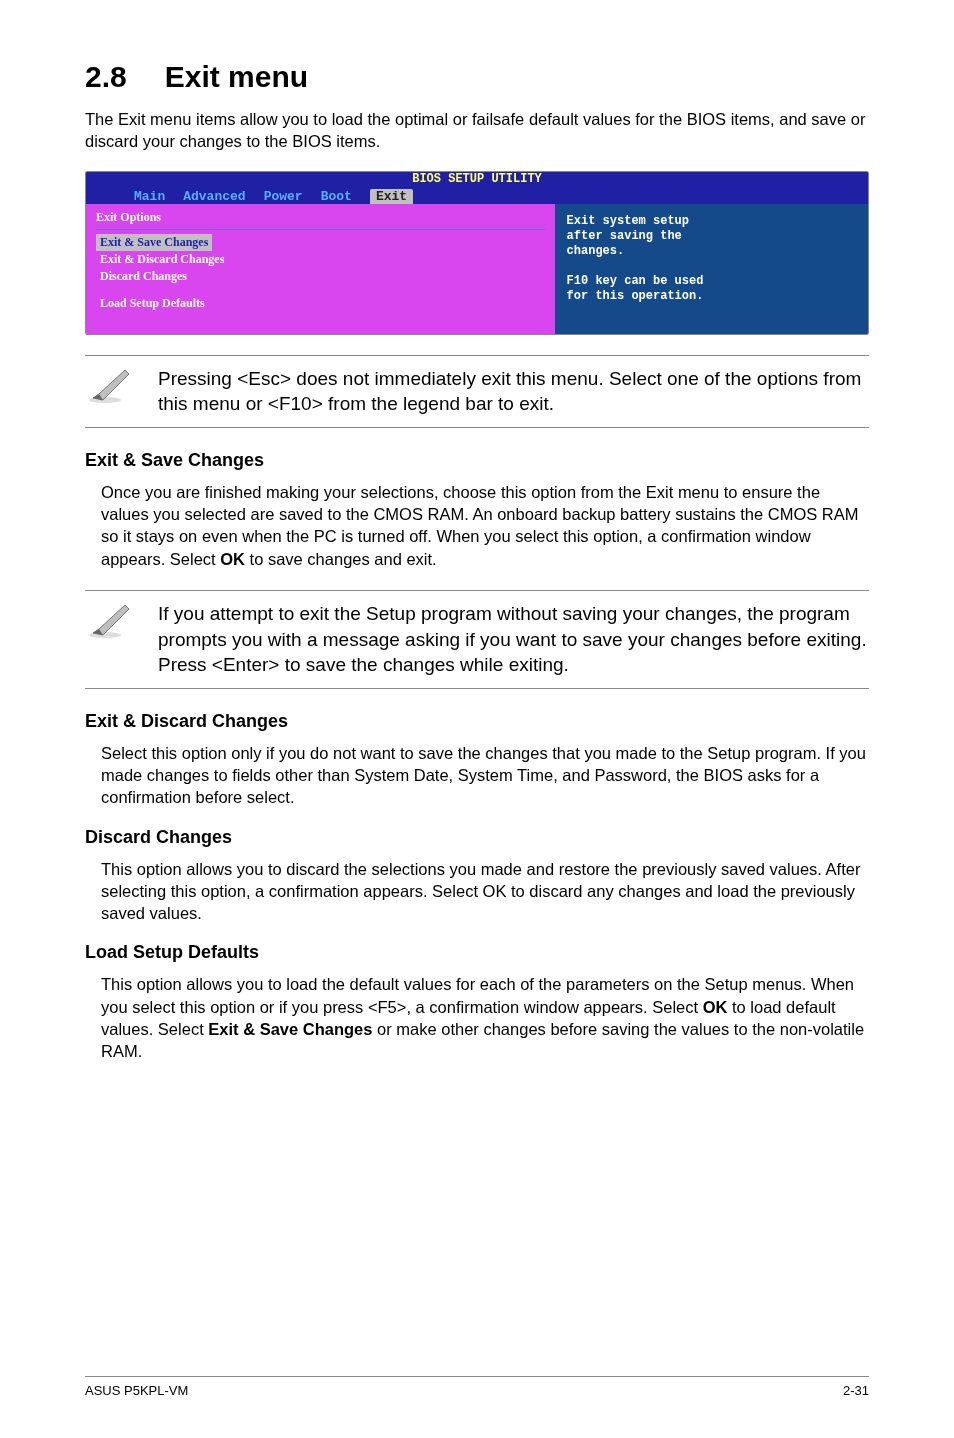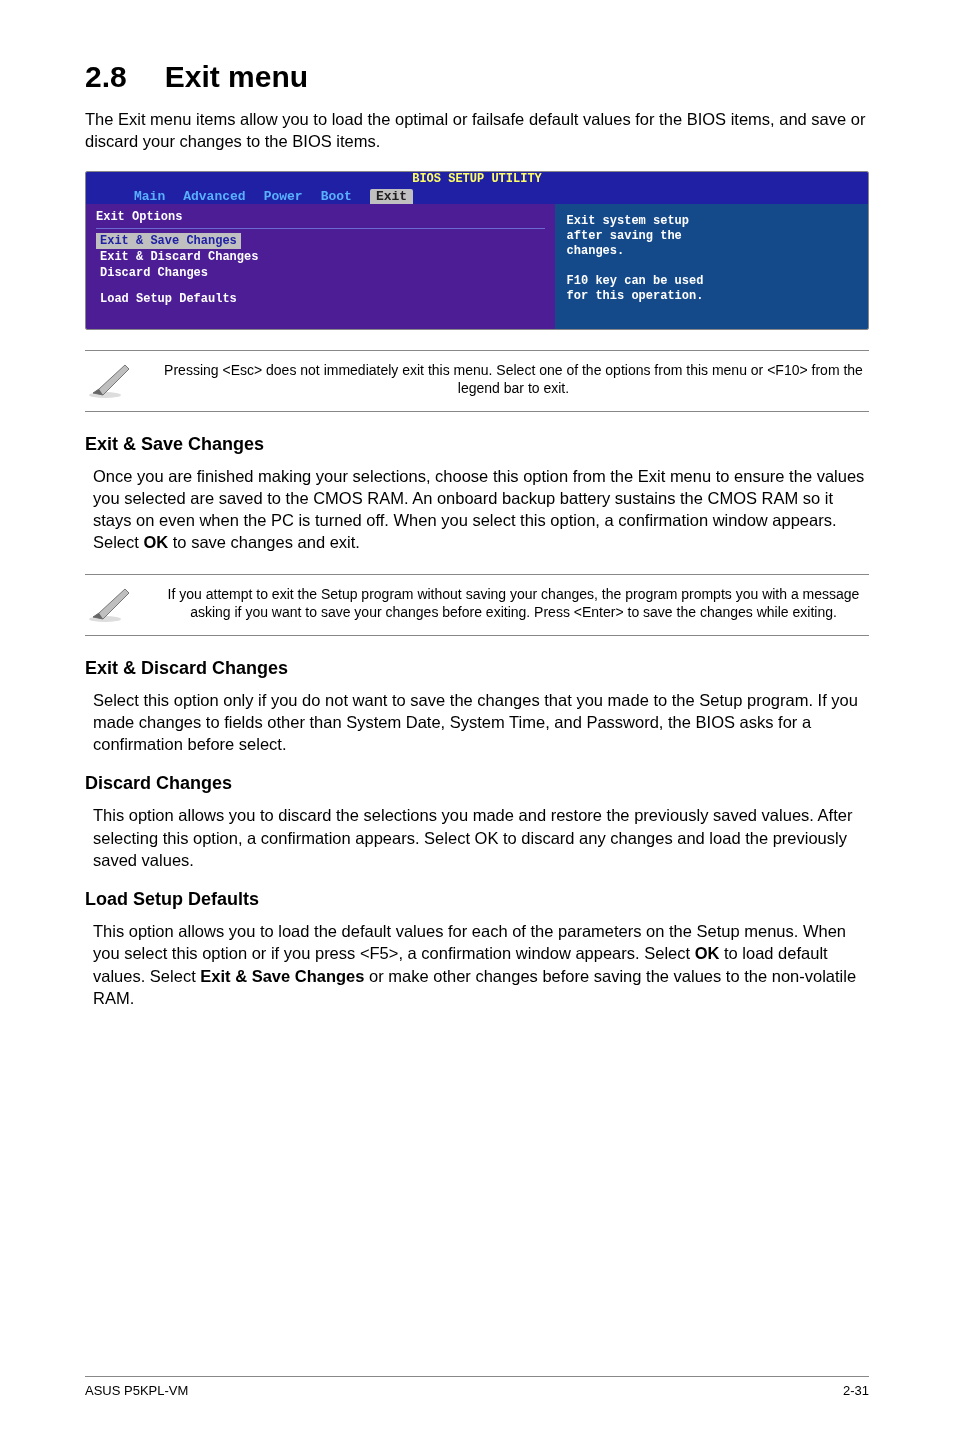--- a/index.html
+++ b/index.html
@@ -82,23 +82,24 @@
     border-radius: 2px 2px 0 0;
   }
   .bios-body {
     display: flex;
     font-family: "Courier New", monospace;
     font-size: 12px;
     font-weight: bold;
   }
   .bios-left {
     flex: 1.55;
-    background: #4c1d95;
+    background: #d946ef;
     color: #58b0ff;
     padding: 6px 10px 22px 10px;
+    font-family: Liberation Serif, serif;
   }
   .bios-left .group-label {
     color: #ffffff;
     margin-bottom: 4px;
   }
   .bios-left hr {
     border: none;
     border-top: 1px solid #6a6ad0;
     margin: 4px 0;
   }
@@ -131,33 +132,32 @@
   }
   .note-icon {
     width: 48px;
     height: 40px;
     flex-shrink: 0;
     display: flex;
     align-items: center;
     justify-content: center;
   }
   .note-text {
-    font-size: 14px;
+    font-size: 19px;
     line-height: 1.35;
-    text-align: center;
   }
   h2.sub {
     font-size: 18px;
     font-weight: bold;
     margin: 18px 0 10px 0;
   }
   p.body {
     font-size: 16.5px;
     line-height: 1.35;
-    margin: 0 0 14px 8px;
+    margin: 0 0 14px 16px;
   }
   .footer {
     position: absolute;
     bottom: 40px;
     left: 85px;
     right: 85px;
     border-top: 1px solid #888;
     padding-top: 6px;
     font-size: 13px;
     display: flex;

